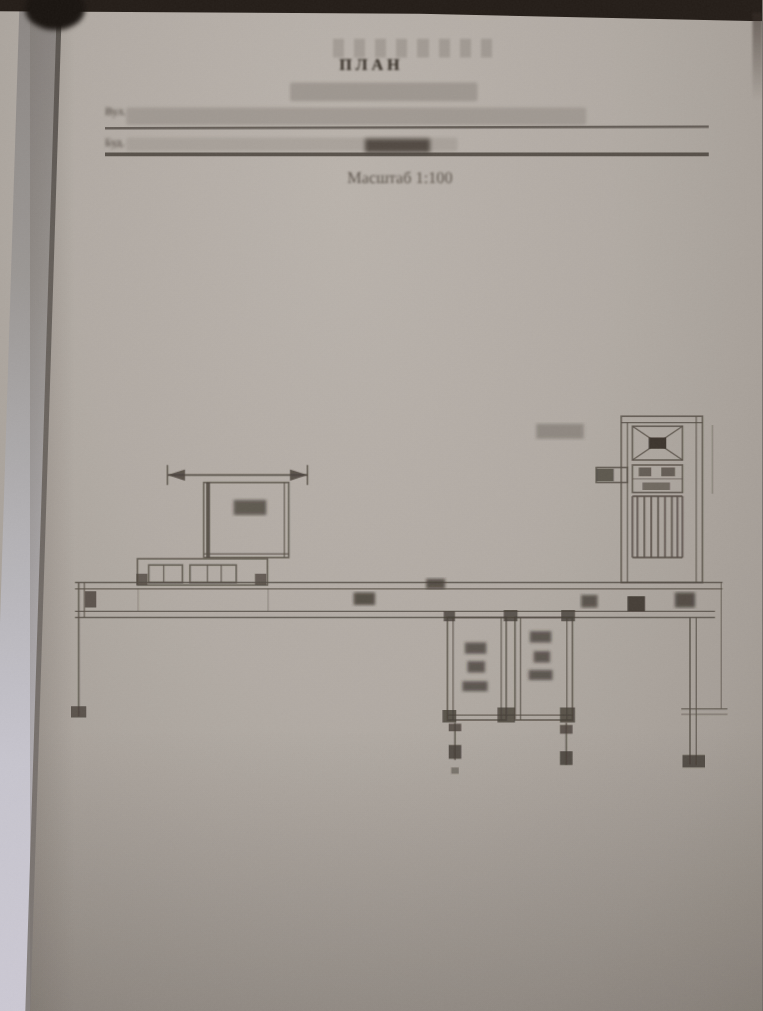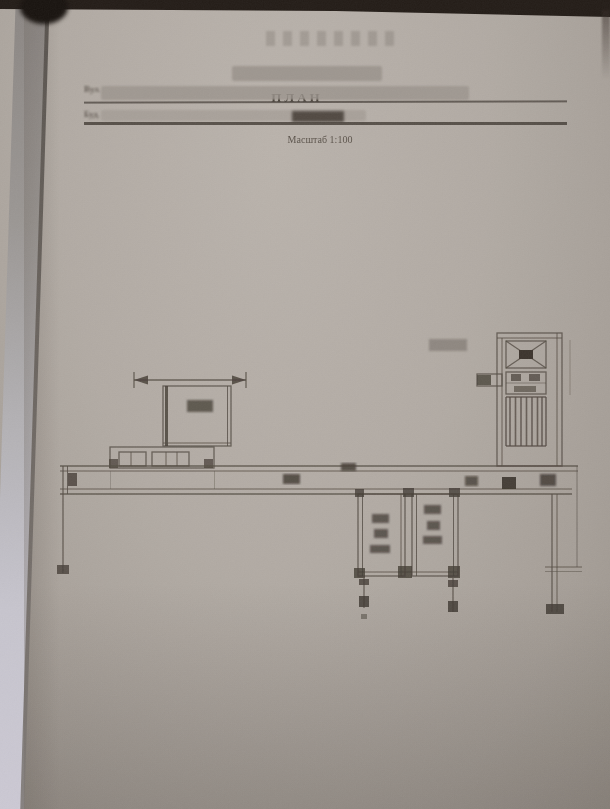--- a/index.html
+++ b/index.html
@@ -24,35 +24,35 @@
     background:linear-gradient(180deg,#55504b 0%,#6b6560 45%,#878280 100%);
     filter:blur(0.6px);}
   .page-curve{left:24px;top:0;width:42px;height:809px;
     background:linear-gradient(90deg,rgba(110,102,95,0.30),rgba(110,102,95,0) 85%);}
   .right-dark{right:0;top:10px;width:8px;height:70px;
     background:linear-gradient(180deg,rgba(55,45,40,0.55),rgba(55,45,40,0));filter:blur(1px);}
   
   .bleed-row{left:266px;top:31px;width:128px;height:15px;opacity:0.16;filter:blur(1px);
     background:repeating-linear-gradient(90deg,#3a332d 0 9px,rgba(0,0,0,0) 9px 17px);}
   .doc-title{left:217px;top:44px;width:160px;text-align:center;
-    font-size:13px;font-weight:bold;letter-spacing:3px;color:#2f2820;filter:blur(0.7px);margin-top:46px;}
+    font-size:13px;font-weight:bold;letter-spacing:3px;color:#2f2820;filter:blur(0.7px);}
   .redact{background:#9d968f;border-radius:2px;filter:blur(1.2px);}
   .redact-1{left:232px;top:66px;width:150px;height:15px;opacity:0.95;}
   .field-label{font-size:9px;color:#443c35;filter:blur(1.1px);}
   .f1{left:84px;top:84px;}
   .redact-2{left:101px;top:86px;width:368px;height:14px;opacity:0.85;}
   .rule{height:2px;background:#57504a;opacity:0.85;filter:blur(0.4px);}
   .rule-1{left:84px;top:101px;width:483px;transform:rotate(-0.15deg);}
   .f2{left:84px;top:109px;}
   .redact-3{left:101px;top:110px;width:265px;height:11px;opacity:0.55;}
   .word-blob{left:292px;top:111px;width:52px;height:11px;background:#49413a;
     filter:blur(1.6px);opacity:0.9;}
   .rule-2{left:84px;top:122px;width:483px;height:3px;background:#49423b;}
   .scale-note{left:240px;top:134px;width:160px;text-align:center;
-    font-size:10px;color:#5d554d;filter:blur(0.7px);}
+    font-size:13px;color:#5d554d;filter:blur(0.7px);}
   svg{display:block;}
 </style>
 </head>
 <body>
 
 <div id="canvas">
 
   <div class="abs outer-left"></div>
   <div class="abs page-edge-line"></div>
   <div class="abs page-curve"></div>

